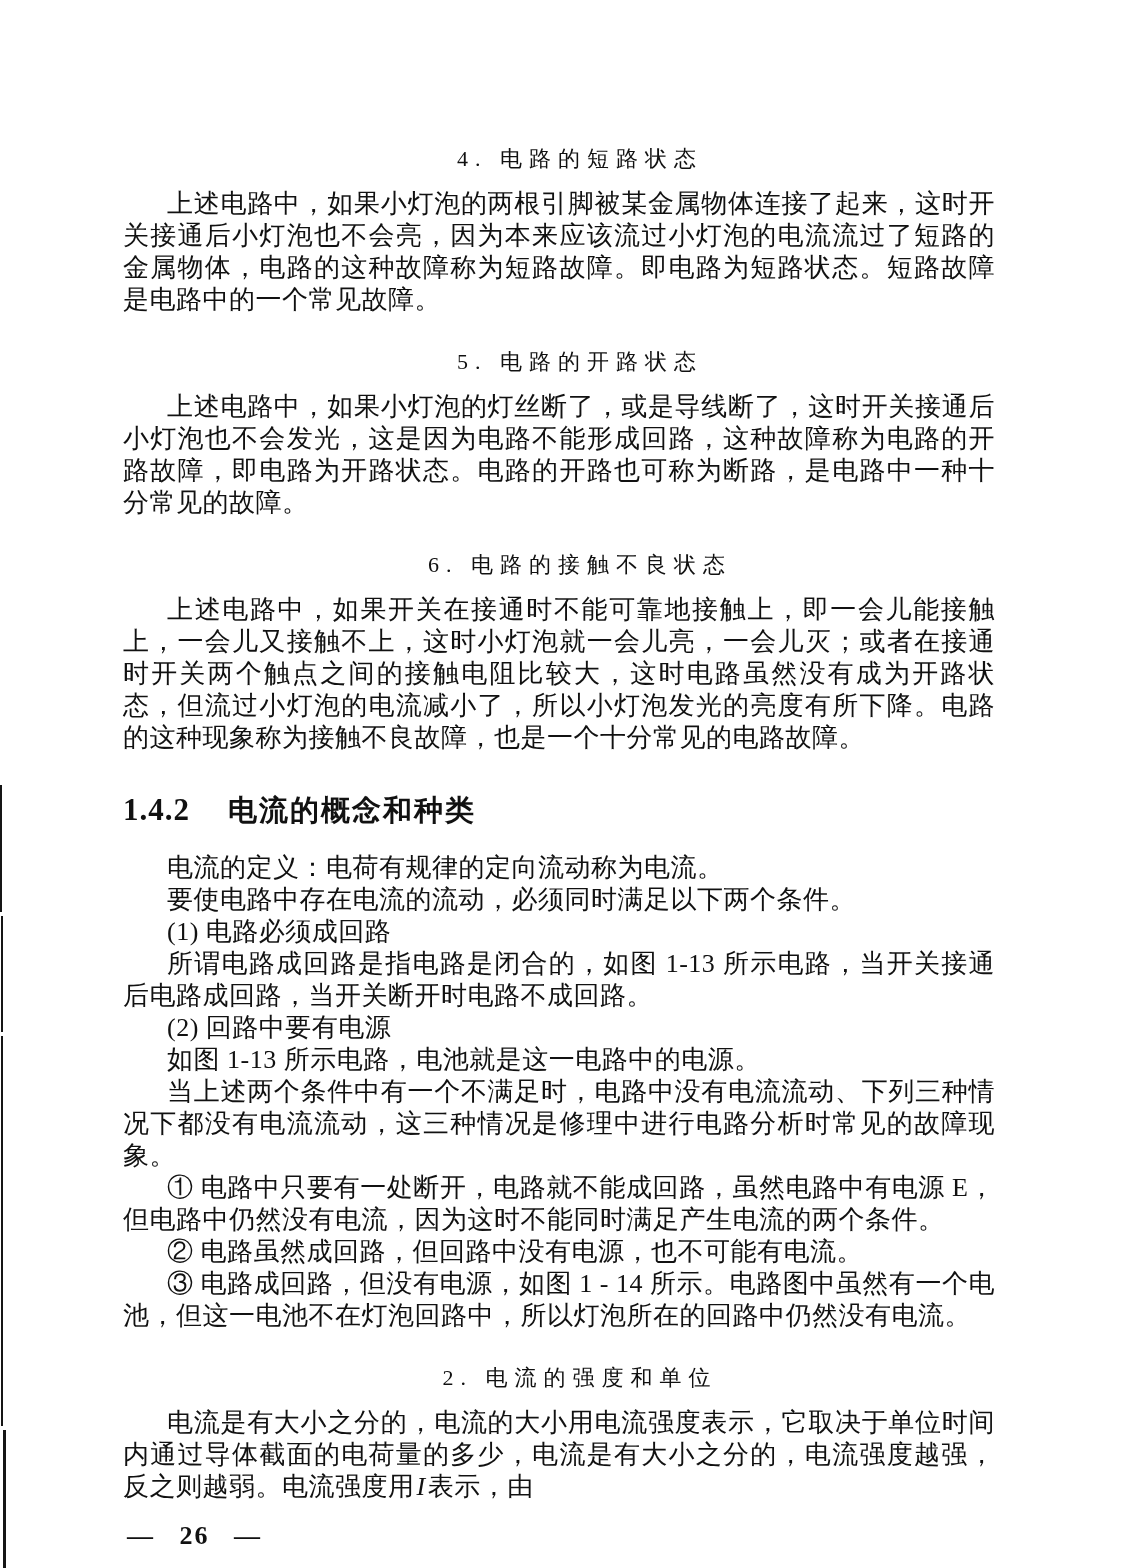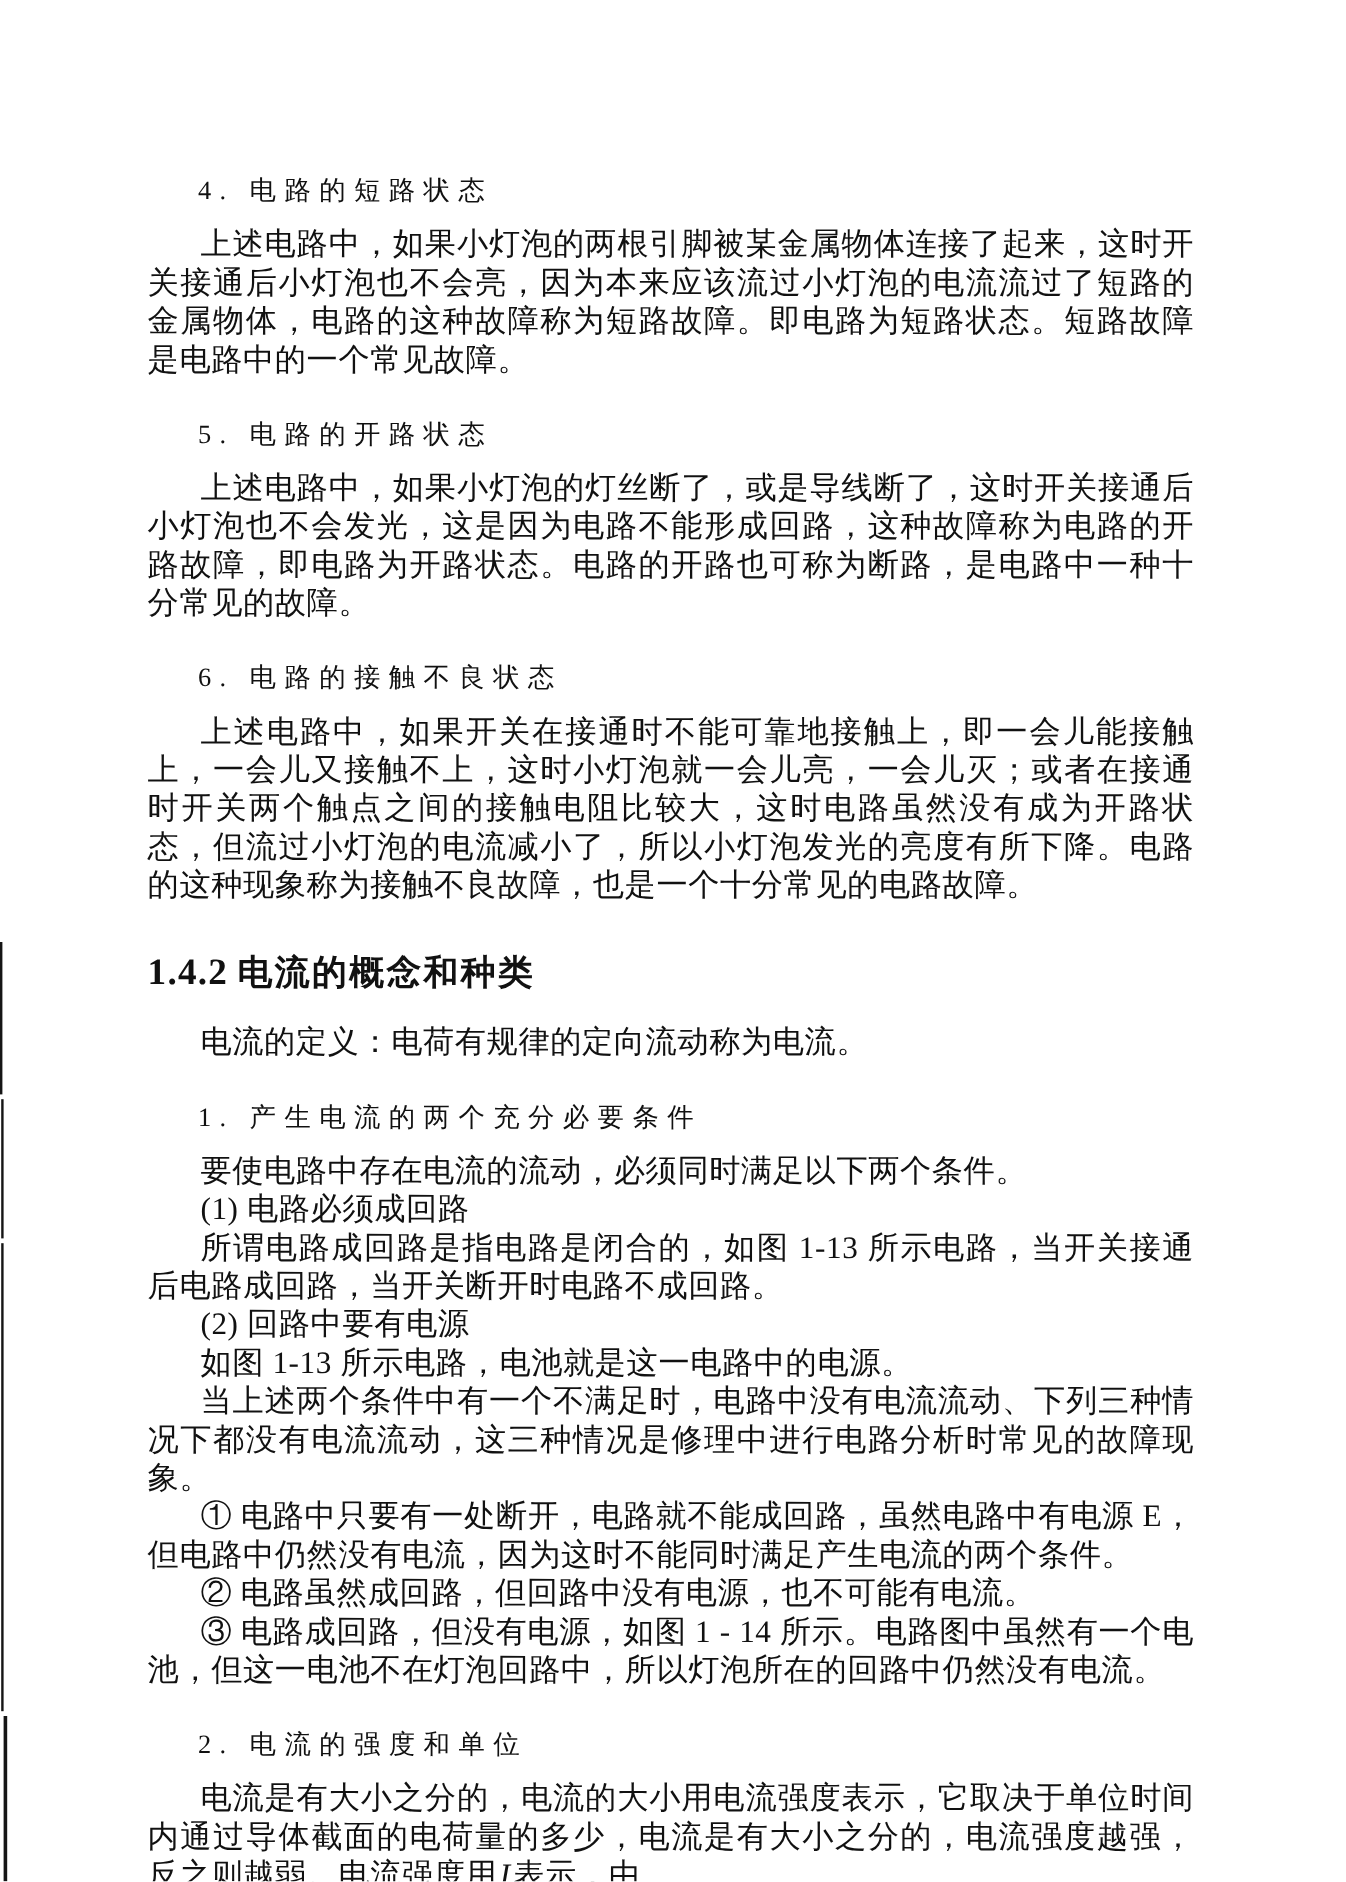--- a/index.html
+++ b/index.html
@@ -11,21 +11,21 @@
     overflow: hidden;
     color: #111111;
     font-family: "Liberation Serif", "DejaVu Serif", serif;
   }
   .text-block {
     position: absolute;
     top: 0; left: 0;
     padding: 143px 0 0 123px;
     width: 872px;
   }
-  p { margin: 0; }
+  p { margin: 0; text-align: center; }
   .para {
     font-size: 26px;
     line-height: 32px;
     text-align: justify;
     text-indent: 44px;
     letter-spacing: 0.5px;
   }
   .h-minor {
     font-size: 22px;
     line-height: 32px;
@@ -42,21 +42,21 @@
   .h-num {
     font-family: "Liberation Serif", "DejaVu Serif", serif;
     font-weight: bold;
     font-size: 31px;
     letter-spacing: 1px;
   }
   .h-title {
     font-family: "Liberation Sans", "DejaVu Sans", sans-serif;
     font-weight: bold;
     font-size: 29px;
-    margin-left: 8px;
+    margin-left: 38px;
     letter-spacing: 2px;
   }
   .tight { margin: 0; }
   .sym {
     font-style: italic;
     font-family: "Liberation Serif", "DejaVu Serif", serif;
     padding: 0 2px;
   }
   .footer {
     margin-top: 18px;
@@ -93,21 +93,20 @@
     <p class="h-minor">5. 电路的开路状态</p>
     <p class="para">上述电路中，如果小灯泡的灯丝断了，或是导线断了，这时开关接通后小灯泡也不会发光，这是因为电路不能形成回路，这种故障称为电路的开路故障，即电路为开路状态。电路的开路也可称为断路，是电路中一种十分常见的故障。</p>
 
     <p class="h-minor">6. 电路的接触不良状态</p>
     <p class="para">上述电路中，如果开关在接通时不能可靠地接触上，即一会儿能接触上，一会儿又接触不上，这时小灯泡就一会儿亮，一会儿灭；或者在接通时开关两个触点之间的接触电阻比较大，这时电路虽然没有成为开路状态，但流过小灯泡的电流减小了，所以小灯泡发光的亮度有所下降。电路的这种现象称为接触不良故障，也是一个十分常见的电路故障。</p>
 
     <h2 class="h-section"><span class="h-num">1.4.2</span><span class="h-title">电流的概念和种类</span></h2>
 
     <p class="para tight">电流的定义：电荷有规律的定向流动称为电流。</p>
 
-    <p class="h-minor">1. 产生电流的两个充分必要条件</p>
 
     <p class="para tight">要使电路中存在电流的流动，必须同时满足以下两个条件。</p>
     <p class="para tight">(1) 电路必须成回路</p>
     <p class="para tight">所谓电路成回路是指电路是闭合的，如图 1-13 所示电路，当开关接通后电路成回路，当开关断开时电路不成回路。</p>
     <p class="para tight">(2) 回路中要有电源</p>
     <p class="para tight">如图 1-13 所示电路，电池就是这一电路中的电源。</p>
     <p class="para tight">当上述两个条件中有一个不满足时，电路中没有电流流动、下列三种情况下都没有电流流动，这三种情况是修理中进行电路分析时常见的故障现象。</p>
     <p class="para tight">① 电路中只要有一处断开，电路就不能成回路，虽然电路中有电源 E，但电路中仍然没有电流，因为这时不能同时满足产生电流的两个条件。</p>
     <p class="para tight">② 电路虽然成回路，但回路中没有电源，也不可能有电流。</p>
     <p class="para tight">③ 电路成回路，但没有电源，如图 1 - 14 所示。电路图中虽然有一个电池，但这一电池不在灯泡回路中，所以灯泡所在的回路中仍然没有电流。</p>

